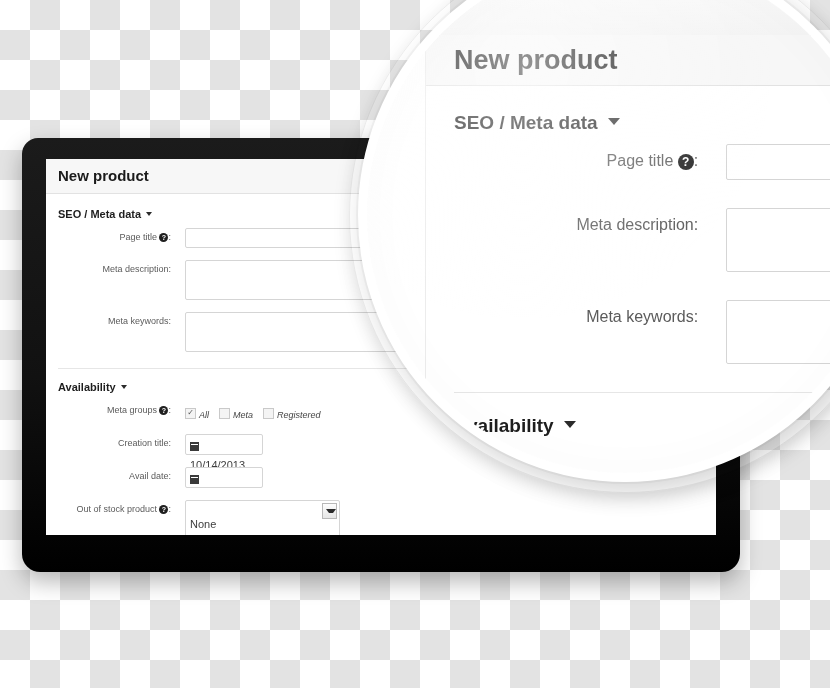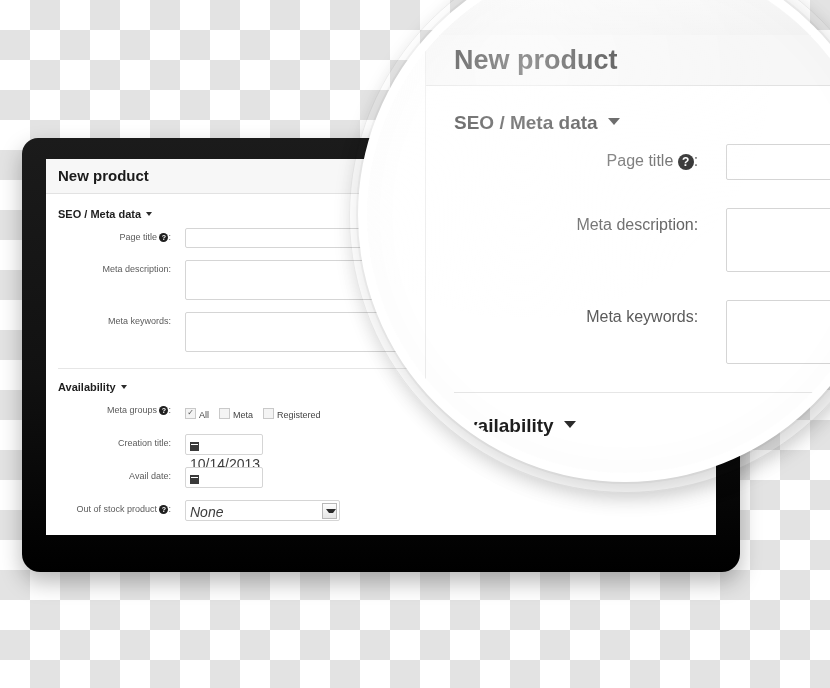--- a/index.html
+++ b/index.html
@@ -55,22 +55,22 @@
   #screen .page-head{height:34px;line-height:34px;padding-left:12px;font-size:15px;}
   #screen .body{padding:0 0 0 0;}
   #screen .sect-title{font-size:11px;padding:14px 0 8px 12px;}
   #screen .caret{border-width:4px 3.5px 0 3.5px;margin-left:5px;margin-bottom:2px;}
   #screen .row{display:flex;align-items:flex-start;margin-bottom:12px;}
   #screen .f-label{width:125px;font-size:9px;padding-top:4px;padding-right:6px;}
   #screen .f-input{margin-left:8px;}
   #screen .hint{width:9px;height:9px;line-height:9px;font-size:7px;}
   #screen .cb{width:9px;height:9px;line-height:8px;font-size:8px;text-align:center;}
   #screen .cal{width:9px;height:9px;}
-  #screen .cbx-label{font-size:9px;color:#444;margin:0 10px 0 3px;}
-  #screen .fld-text{font-size:14px;color:#3d3d3d;}
+  #screen .cbx-label{font-size:9px;color:#444;margin:0 10px 0 3px;font-style:italic;}
+  #screen .fld-text{font-size:11px;color:#3d3d3d;}
 
   
   #lens-page .page-head{height:50px;line-height:50px;padding-left:28px;font-size:27px;}
   #lens-page .sect-title{font-size:19px;padding:26px 0 10px 28px;}
   #lens-page .caret{border-width:7px 6px 0 6px;margin-left:10px;margin-bottom:4px;}
   #lens-page .row{display:flex;align-items:flex-start;margin-bottom:28px;}
   #lens-page .f-label{width:300px;font-size:16px;padding-top:8px;padding-right:10px;}
   #lens-page .f-input{margin-left:18px;}
   #lens-page .hint{width:16px;height:16px;line-height:16px;font-size:12px;}
 
@@ -167,21 +167,21 @@
       <div class="row">
         <div class="f-label"><span>Avail date</span><span>:</span></div>
         <div class="f-input" style="width:68px;height:15px;padding:2px 4px;">
           <span class="cal"></span>
           <span class="fld-text"></span>
         </div>
       </div>
 
       <div class="row" style="margin-bottom:6px;">
         <div class="f-label"><span>Out of stock product</span> <span class="hint">?</span><span>:</span></div>
-        <div class="f-input" style="width:145px;height:15px;padding:2px 4px;position:relative;font-style:italic;">
+        <div class="f-input" style="width:145px;height:15px;padding:13px 4px;position:relative;">
           <span class="fld-text">None</span>
           <span style="position:absolute;right:2px;top:2px;width:13px;height:14px;border:1px solid #b8b8b8;background:linear-gradient(180deg,#fdfdfd,#e6e6e6);">
             <span class="caret" style="border-width:4px 3.5px 0 3.5px;margin:5px 0 0 3px;display:block;"></span>
           </span>
         </div>
       </div>
 
     </div>
   </div>
 

